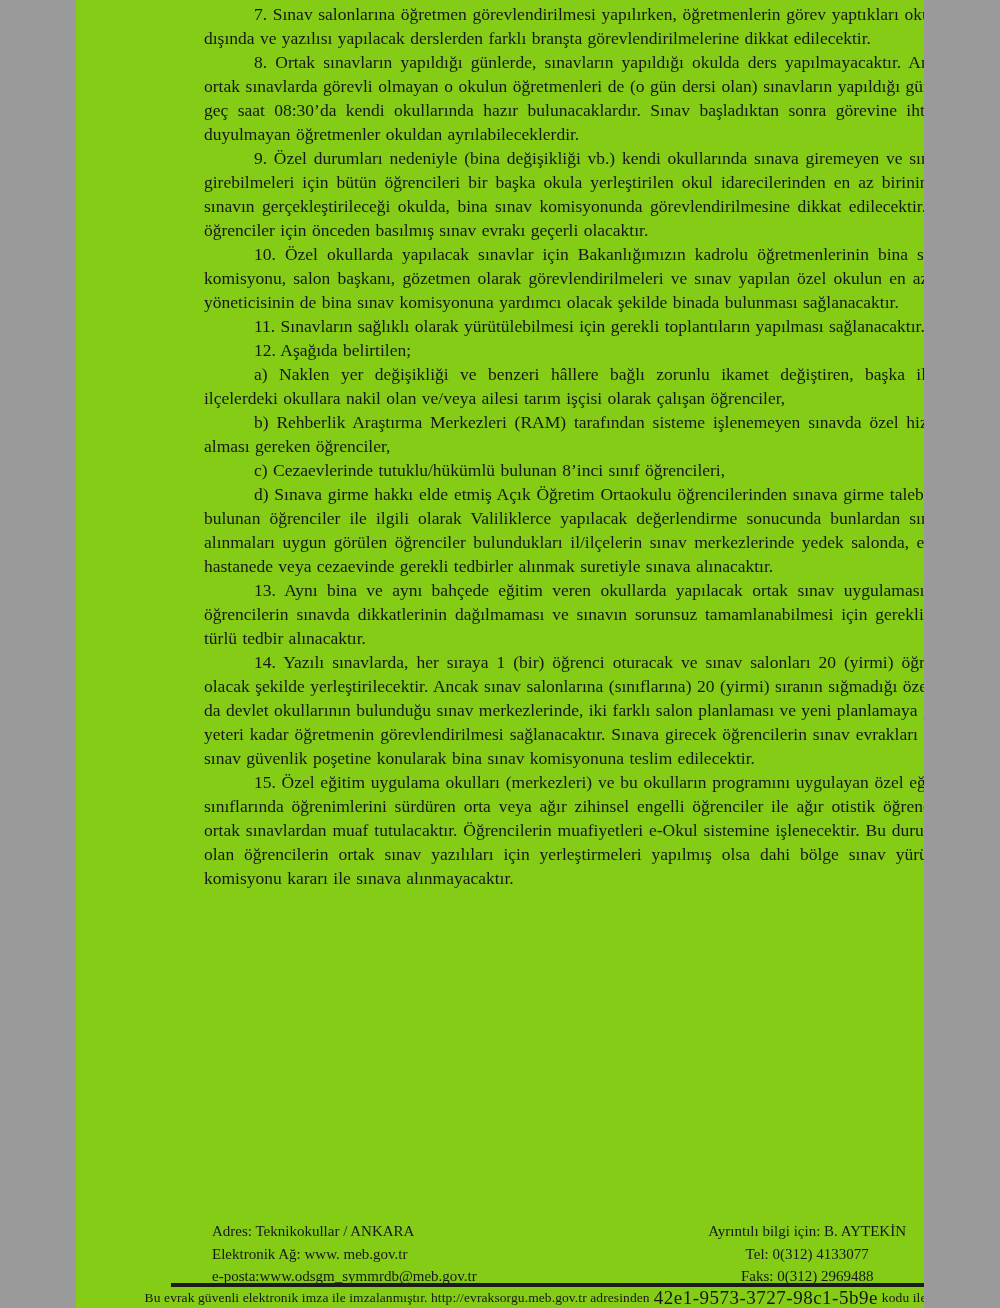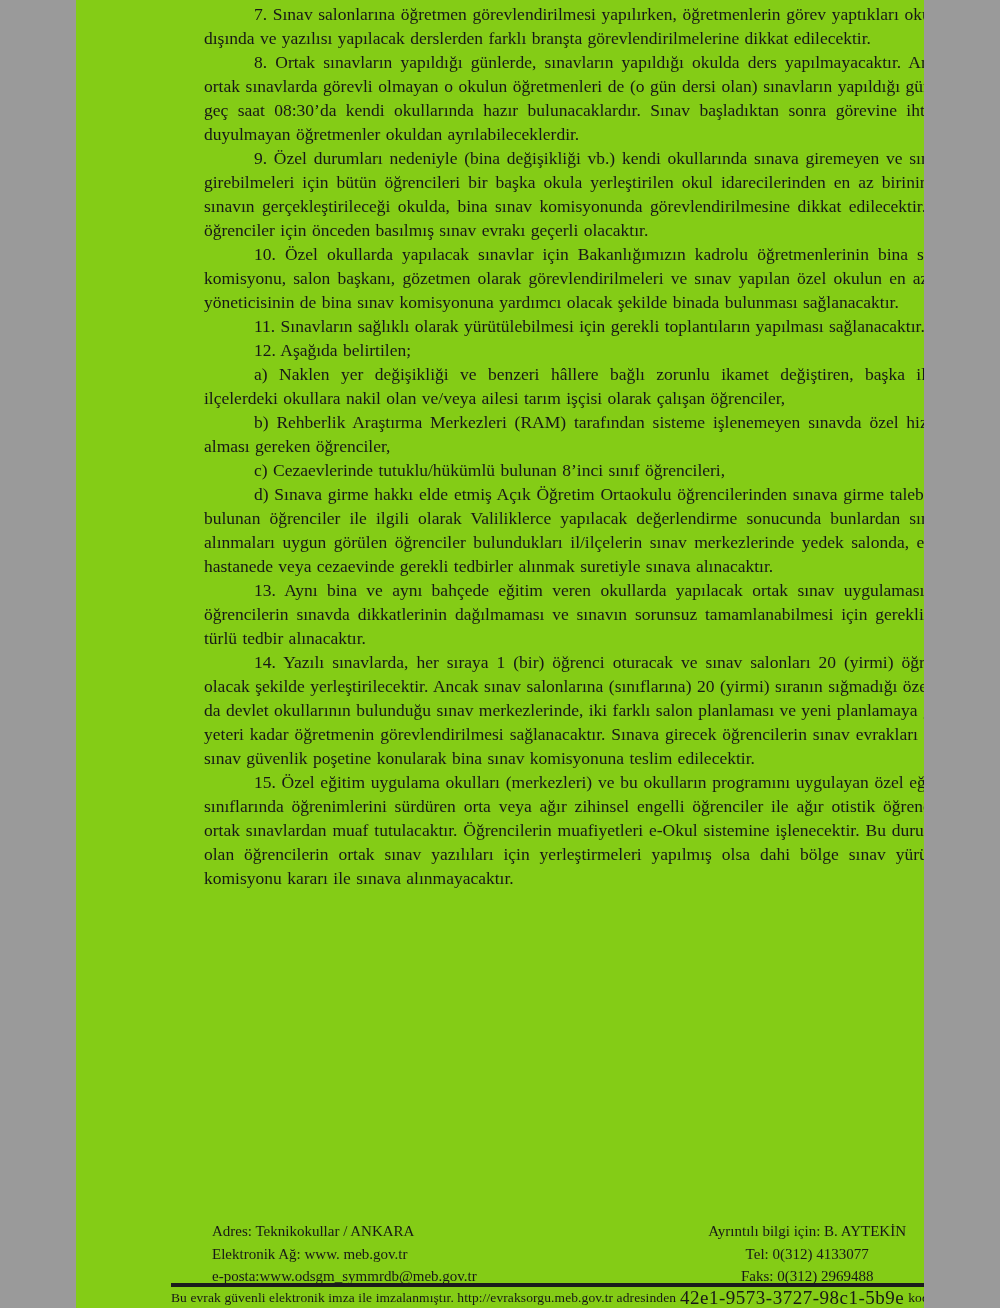--- a/index.html
+++ b/index.html
@@ -53,21 +53,21 @@
     height: 4px;
     background: #1c1c1c;
   }
   
   .verify {
     position: absolute;
     left: 95px;
     top: 1287px;
     width: 813px;
     display: flex;
-    justify-content: space-between;
+    justify-content: center;
     align-items: center;
     white-space: nowrap;
   }
   .verify .pre, .verify .suf {
     font-size: 13.5px;
     letter-spacing: 0.1px;
   }
   .verify .code {
     font-family: Liberation Serif, serif;
     font-size: 19px;

